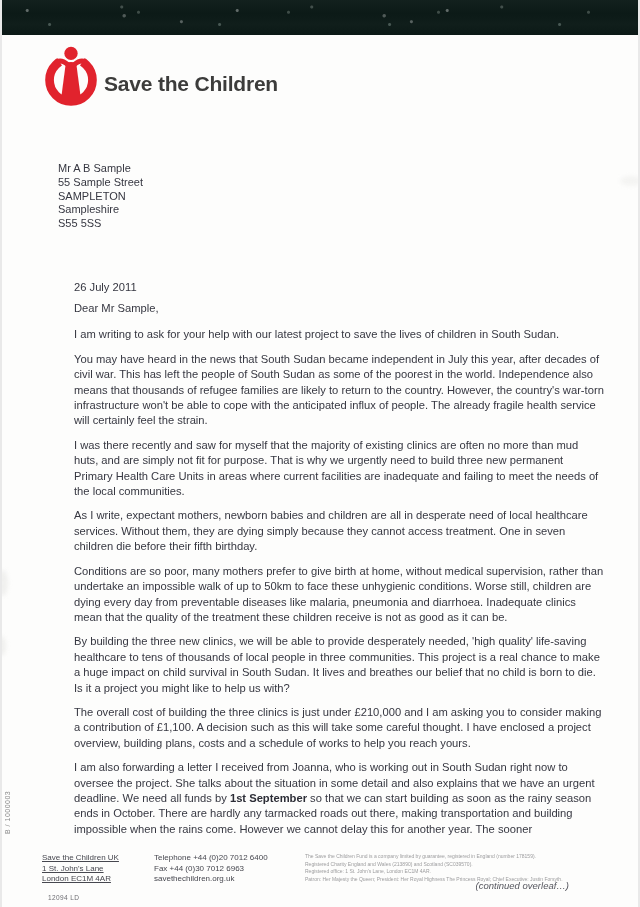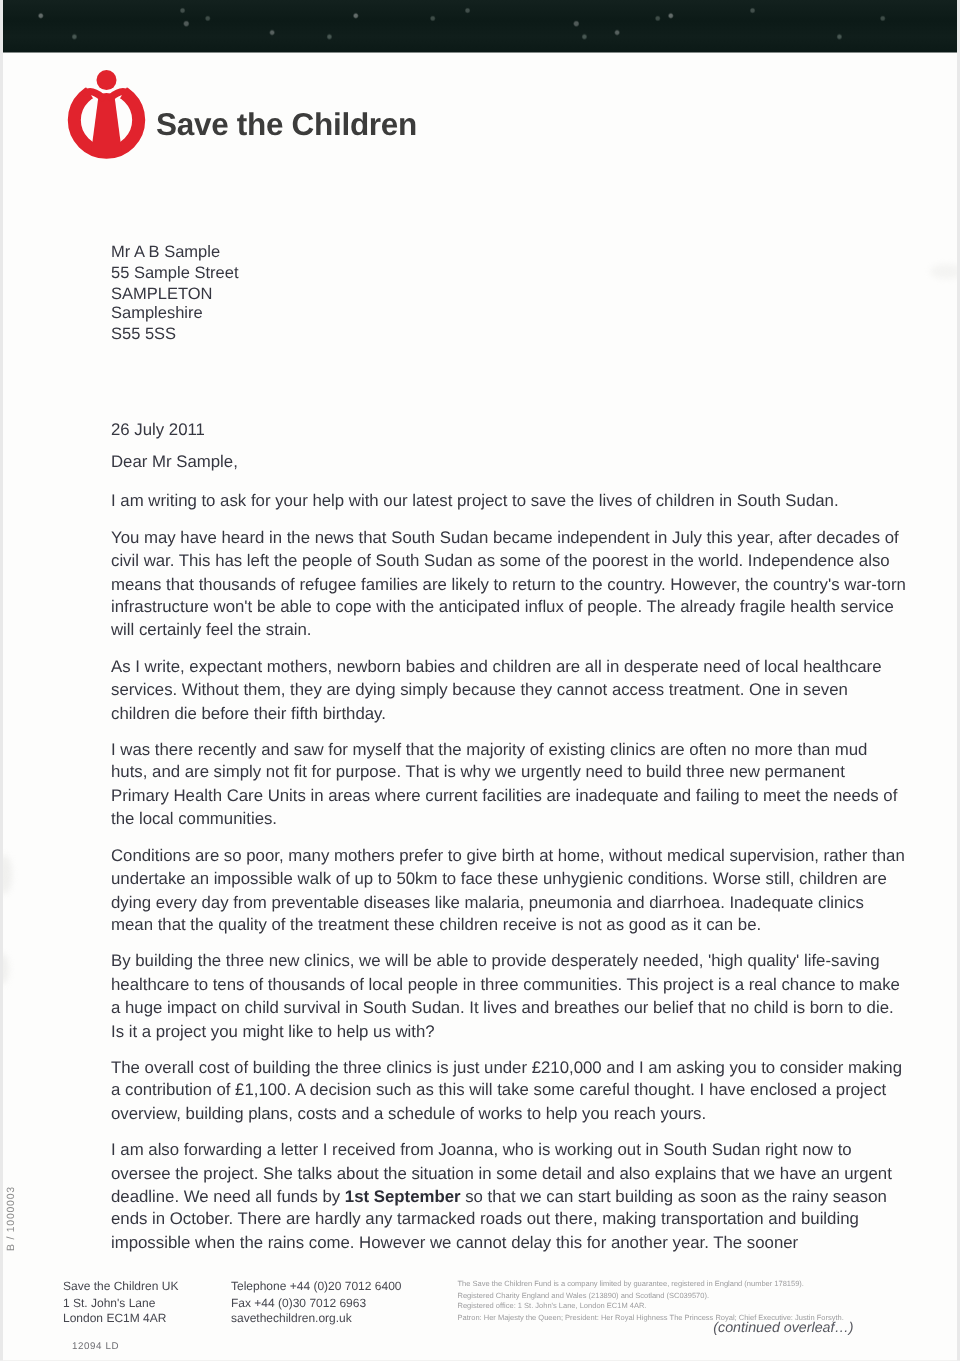--- a/index.html
+++ b/index.html
@@ -24,38 +24,38 @@
       radial-gradient(circle at 91% 35%, rgba(210,225,215,.25) 0 1px, transparent 2px),
       linear-gradient(180deg,#13211e 0%,#0c1a17 40%,#101e1b 70%,#0b1916 100%);
     background-size:210px 35px,170px 35px,260px 35px,190px 35px,230px 35px,150px 35px,100% 100%;
   }
   .logo-row{position:absolute;left:40px;top:45px;display:flex;align-items:center;}
   .logo-mark{width:58px;height:62px;flex:0 0 auto;}
   .logo-text{
     font-size:21px;font-weight:bold;color:#3c3c3b;
     letter-spacing:-0.2px;margin-left:4px;margin-top:16px;
   }
-  .recipient{position:absolute;left:72px;top:162px;font-size:11px;line-height:13.8px;}
+  .recipient{position:absolute;left:56px;top:162px;font-size:11px;line-height:13.8px;}
   .dateline{position:absolute;left:72px;top:281px;font-size:11.2px;}
   .letter-body{position:absolute;left:72px;top:301px;width:530px;font-size:11.2px;line-height:15.4px;}
   .letter-body p{margin:0 0 9px 0;}
   .letter-body .salutation{margin-bottom:11px;}
   .letter-body strong{font-weight:bold;color:#2c2d36;}
   .continued{
     position:absolute;left:72px;top:835px;width:495px;
     text-align:right;font-style:italic;font-size:9.5px;color:#55565e;margin-top:45px;
   }
   .side-code{
     position:absolute;left:2px;top:772px;height:80px;width:14px;
     writing-mode:vertical-rl;transform:rotate(180deg);
     font-size:7px;color:#8a8a8a;letter-spacing:.5px;text-align:center;
   }
   .footer{position:absolute;left:0;top:853px;width:640px;}
   .footer-col{position:absolute;top:0;font-size:8px;line-height:10.6px;color:#46474f;}
-  .footer-col.address{left:40px;}
+  .footer-col.address{left:40px;text-decoration:underline;}
   .footer-col.contact{left:152px;}
   .footer-col.legal{left:303px;width:310px;font-size:5px;line-height:7.6px;color:#9c9c9e;}
   .ref-code{position:absolute;left:46px;top:41px;font-size:6.5px;color:#6d6d72;letter-spacing:.4px;}
   
   .smudge{position:absolute;background:#ededeb;border-radius:50%;filter:blur(2px);opacity:.8;}
   .s1{left:-4px;top:570px;width:10px;height:26px;}
   .s2{left:-5px;top:636px;width:9px;height:20px;}
   .s3{left:618px;top:176px;width:22px;height:10px;opacity:.55;}
 </style>
 </head>
@@ -86,22 +86,22 @@
     <div>Sampleshire</div>
     <div>S55 5SS</div>
   </div>
 
   <div class="dateline">26 July 2011</div>
 
   <div class="letter-body">
     <p class="salutation">Dear Mr Sample,</p>
     <p>I am writing to ask for your help with our latest project to save the lives of children in South Sudan.</p>
     <p>You may have heard in the news that South Sudan became independent in July this year, after decades of civil war. This has left the people of South Sudan as some of the poorest in the world. Independence also means that thousands of refugee families are likely to return to the country. However, the country's war-torn infrastructure won't be able to cope with the anticipated influx of people. The already fragile health service will certainly feel the strain.</p>
+    <p>I was there recently and saw for myself that the majority of existing clinics are often no more than mud huts, and are simply not fit for purpose. That is why we urgently need to build three new permanent Primary Health Care Units in areas where current facilities are inadequate and failing to meet the needs of the local communities.</p>
     <p>As I write, expectant mothers, newborn babies and children are all in desperate need of local healthcare services. Without them, they are dying simply because they cannot access treatment. One in seven children die before their fifth birthday.</p>
-    <p>I was there recently and saw for myself that the majority of existing clinics are often no more than mud huts, and are simply not fit for purpose. That is why we urgently need to build three new permanent Primary Health Care Units in areas where current facilities are inadequate and failing to meet the needs of the local communities.</p>
     <p>Conditions are so poor, many mothers prefer to give birth at home, without medical supervision, rather than undertake an impossible walk of up to 50km to face these unhygienic conditions. Worse still, children are dying every day from preventable diseases like malaria, pneumonia and diarrhoea. Inadequate clinics mean that the quality of the treatment these children receive is not as good as it can be.</p>
     <p>By building the three new clinics, we will be able to provide desperately needed, 'high quality' life-saving healthcare to tens of thousands of local people in three communities. This project is a real chance to make a huge impact on child survival in South Sudan. It lives and breathes our belief that no child is born to die. Is it a project you might like to help us with?</p>
     <p>The overall cost of building the three clinics is just under £210,000 and I am asking you to consider making a contribution of £1,100. A decision such as this will take some careful thought. I have enclosed a project overview, building plans, costs and a schedule of works to help you reach yours.</p>
     <p><span>I am also forwarding a letter I received from Joanna, who is working out in South Sudan right now to oversee the project. She talks about the situation in some detail and also explains that we have an urgent deadline. We need all funds by </span><strong>1st September</strong><span> so that we can start building as soon as the rainy season ends in October. There are hardly any tarmacked roads out there, making transportation and building impossible when the rains come. However we cannot delay this for another year. The sooner</span></p>
   </div>
 
   <div class="continued">(continued overleaf…)</div>
 
   <div class="side-code">B / 1000003</div>
 

